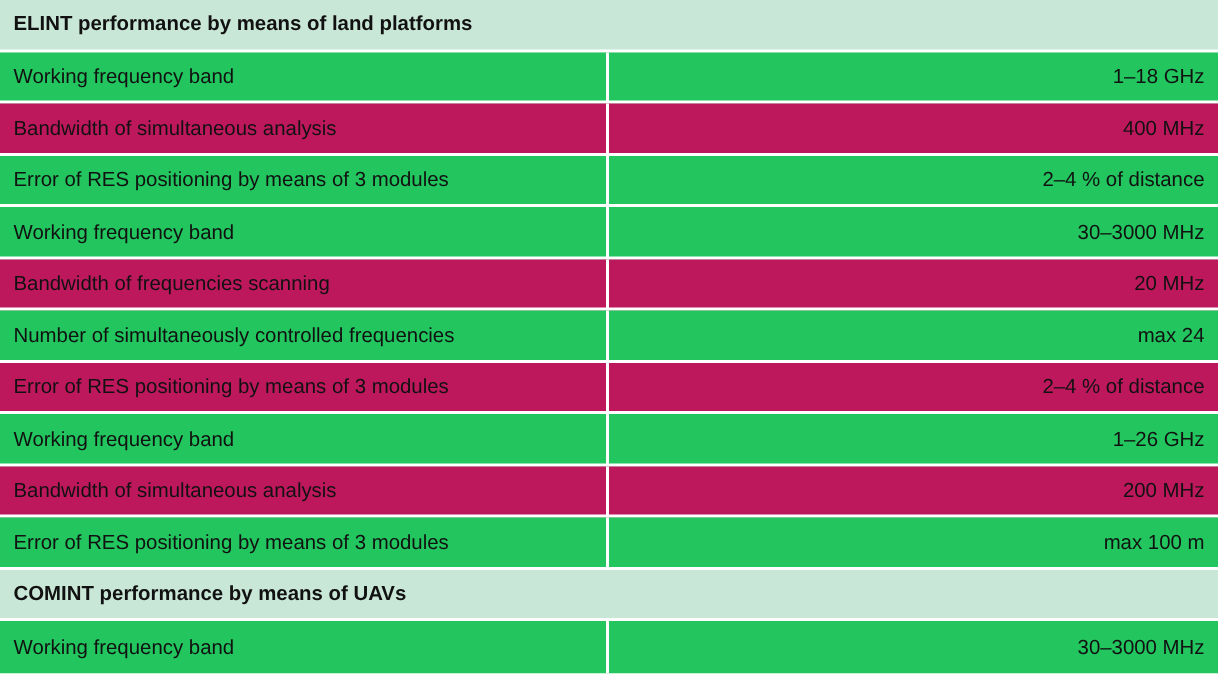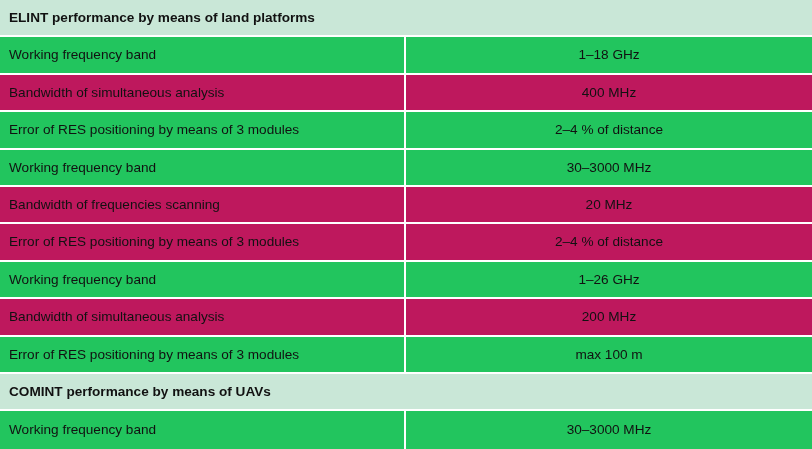--- a/index.html
+++ b/index.html
@@ -34,21 +34,21 @@
     white-space: nowrap;
     overflow: hidden;
   }
   td.label-cell {
     width: 636px;
     text-align: left;
     border-right: 2px solid #ffffff;
   }
   td.value-cell {
     width: 176px;
-    text-align: center;
+    text-align: right;
   }
   td.section-cell {
     font-weight: bold;
     text-align: left;
     border-right: none;
   }
   
   .shade-header { background: #c9e7d7; }
   .shade-light  { background: #22c55e; }
   .shade-mid    { background: #be185d; }
@@ -77,20 +77,24 @@
       </tr>
       <tr>
         <td class="label-cell shade-light">Working frequency band</td>
         <td class="value-cell shade-light">30–3000 MHz</td>
       </tr>
       <tr>
         <td class="label-cell shade-mid">Bandwidth of frequencies scanning</td>
         <td class="value-cell shade-mid">20 MHz</td>
       </tr>
       <tr>
+        <td class="label-cell shade-light">Number of simultaneously controlled frequencies</td>
+        <td class="value-cell shade-light">max 24</td>
+      </tr>
+      <tr>
         <td class="label-cell shade-mid">Error of RES positioning by means of 3 modules</td>
         <td class="value-cell shade-mid">2–4 % of distance</td>
       </tr>
       <tr>
         <td class="label-cell shade-light">Working frequency band</td>
         <td class="value-cell shade-light">1–26 GHz</td>
       </tr>
       <tr>
         <td class="label-cell shade-mid">Bandwidth of simultaneous analysis</td>
         <td class="value-cell shade-mid">200 MHz</td>

